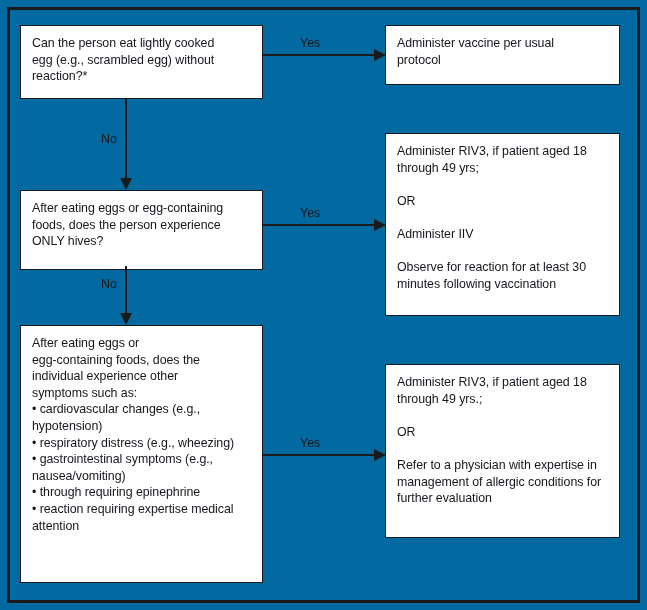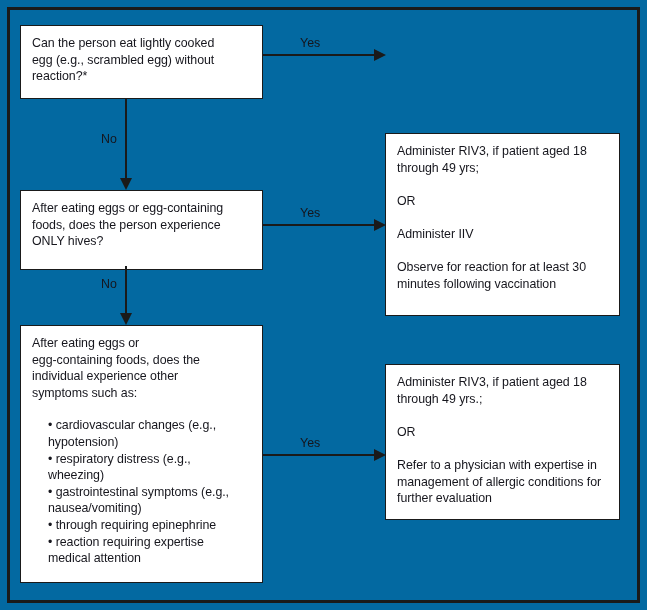--- a/index.html
+++ b/index.html
@@ -43,40 +43,40 @@
   .node p {
     margin: 0;
   }
   .node p.gap {
     margin-top: 16.6px;
   }
   .node p.center {
     text-align: left;
   }
   .node .bullets {
-    margin: 16px;
+    margin: 0;
     padding: 0;
     list-style: none;
   }
   .node .bullets li {
     margin: 0;
     padding: 0;
     text-indent: 0;
   }
   .node .bullets li::before {
     content: "\2022\00a0";
   }
 
   
   #q1 { left: 20px;  top: 25px;  width: 243px; height: 74px; }
   #q2 { left: 20px;  top: 190px; width: 243px; height: 80px; }
   #q3 { left: 20px;  top: 325px; width: 243px; height: 258px; }
   #a1 { left: 385px; top: 25px;  width: 235px; height: 60px; }
   #a2 { left: 385px; top: 133px; width: 235px; height: 183px; }
-  #a3 { left: 385px; top: 364px; width: 235px; height: 156px; }
+  #a3 { left: 385px; top: 364px; width: 235px; height: 174px; }
 
   
   .line {
     position: absolute;
     background: #1a1a1a;
   }
   .hline { height: 2.2px; }
   .vline { width: 2.2px; }
 
   
@@ -112,20 +112,24 @@
 <div id="figure">
 
   <div class="outer-frame"></div>
 
   <div class="node" id="q1">
     <p>Can the person eat lightly cooked</p>
     <p>egg (e.g., scrambled egg) without</p>
     <p>reaction?*</p>
   </div>
 
+  <div class="node" id="a1">
+    <p>Administer vaccine per usual</p>
+    <p>protocol</p>
+  </div>
 
   <div class="node" id="q2">
     <p>After eating eggs or egg-containing</p>
     <p>foods, does the person experience</p>
     <p>ONLY hives?</p>
   </div>
 
   <div class="node" id="a2">
     <p>Administer RIV3, if patient aged 18 through 49 yrs;</p>
     <p class="gap center">OR</p>

